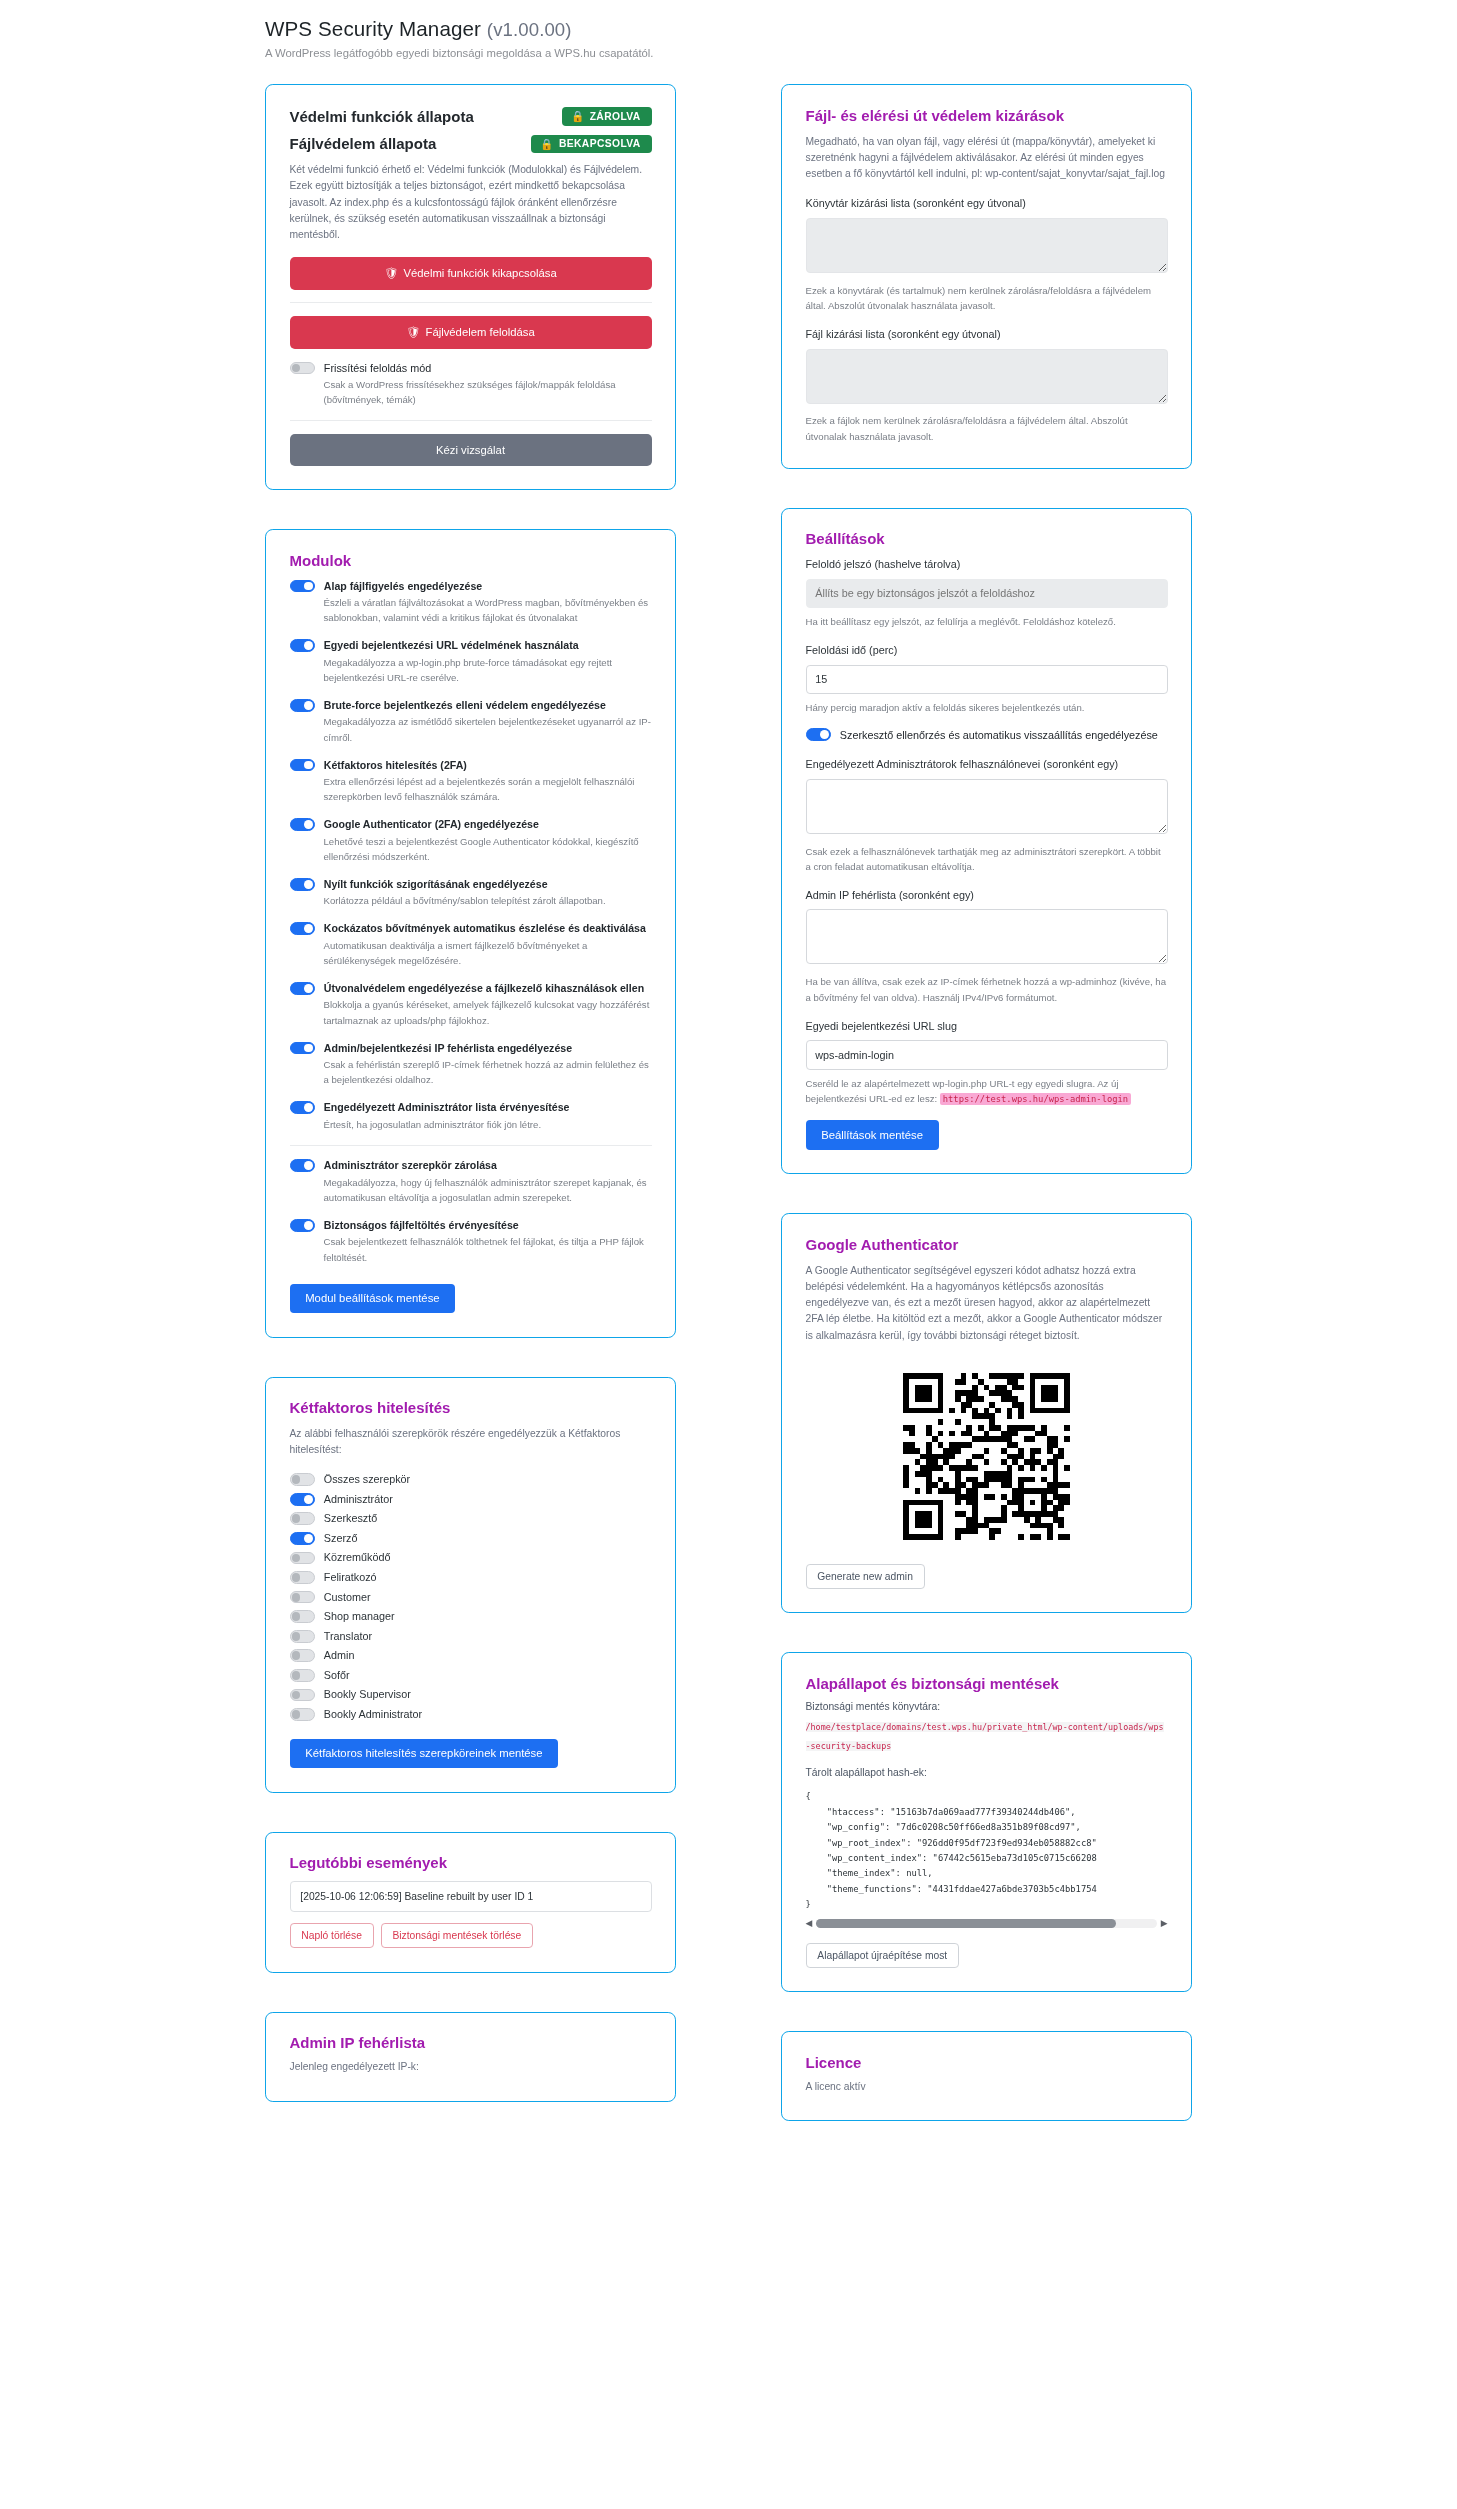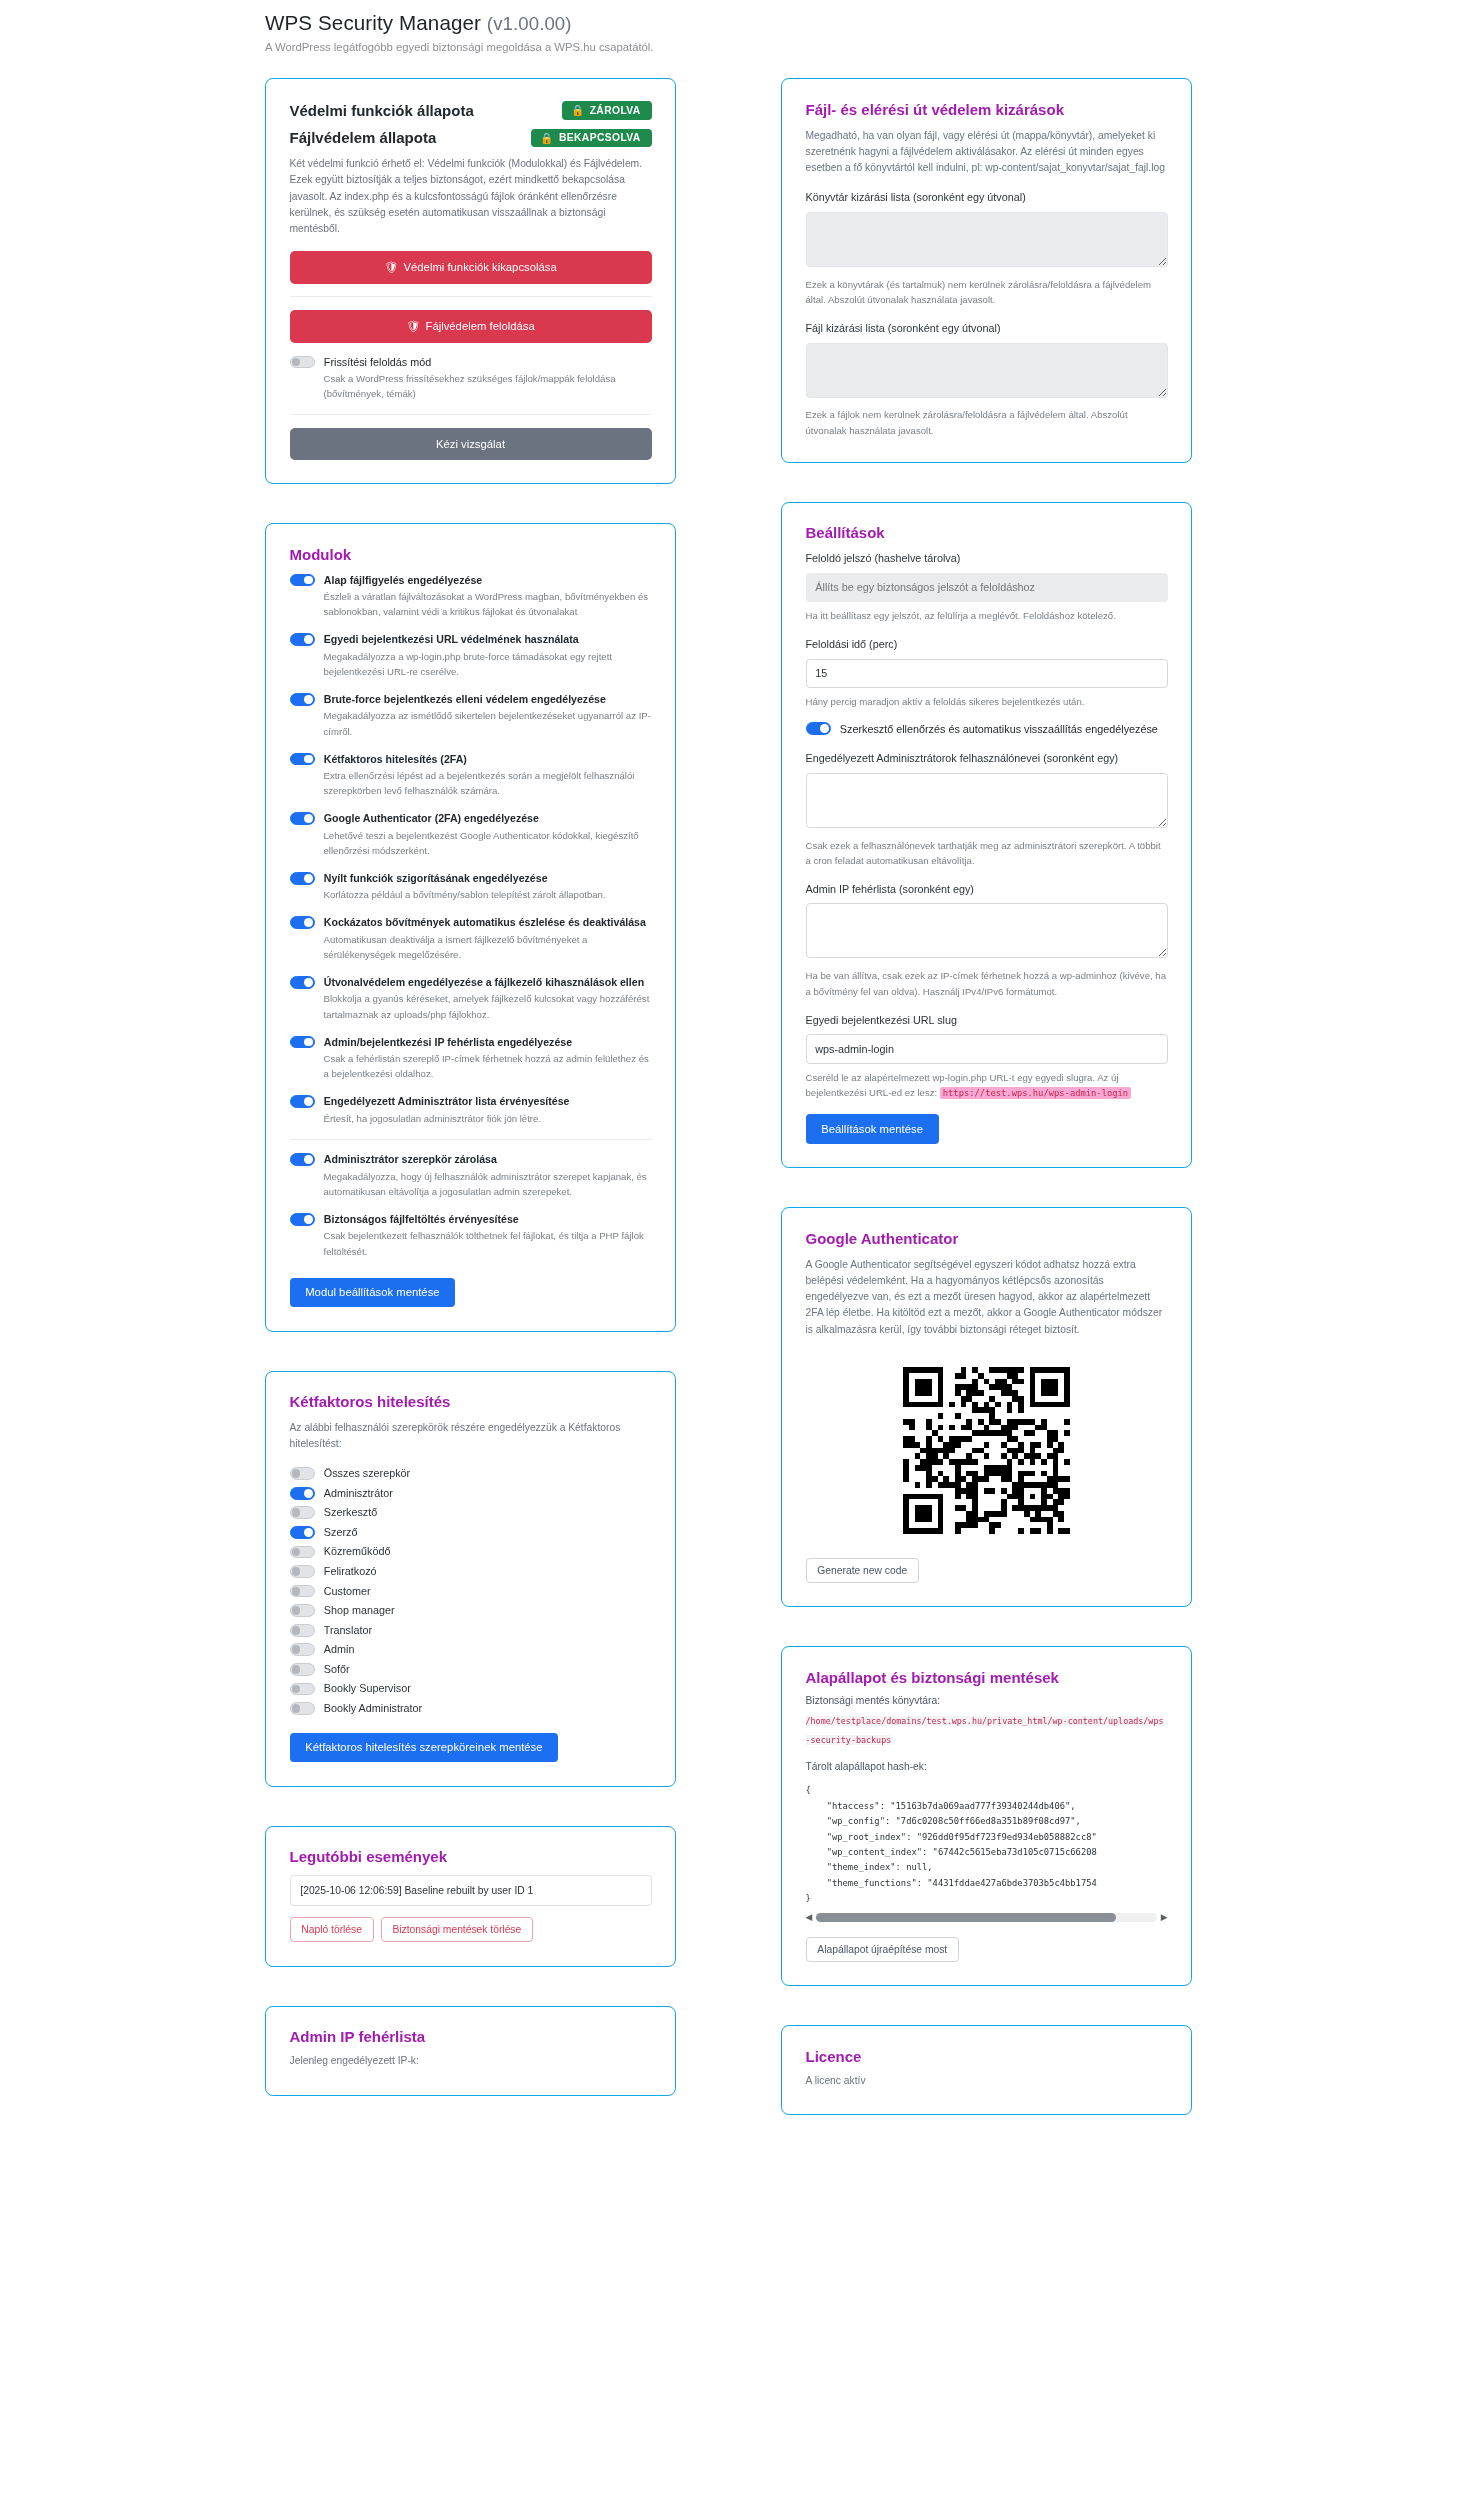--- a/index.html
+++ b/index.html
@@ -8,21 +8,21 @@
     margin: 0; padding: 0;
     background: #ffffff;
     font-family: "Liberation Sans", "DejaVu Sans", sans-serif;
     color: #1d2327;
   }
   body { width: 1457px; min-height: 2509px; position: relative; }
 
   .page { padding: 0 0 39px 0; }
 
   
-  .page-header { padding: 11px 0 0 265px; }
+  .page-header { padding: 17px 0 0 265px; }
   .page-header h1 {
     margin: 0 0 5.9px 0;
     font-size: 20.6px;
     font-weight: 400;
     color: #1d2327;
     letter-spacing: 0.1px;
   }
   .page-header h1 .ver { color: #6b7280; font-size: 18.6px; }
   .page-header .subtitle {
     margin: 0;
@@ -956,21 +956,21 @@
                 <rect x="15" y="28" width="1" height="1" fill="#000"></rect>
                 <rect x="20" y="28" width="1" height="1" fill="#000"></rect>
                 <rect x="22" y="28" width="1" height="1" fill="#000"></rect>
                 <rect x="23" y="28" width="1" height="1" fill="#000"></rect>
                 <rect x="25" y="28" width="1" height="1" fill="#000"></rect>
                 <rect x="27" y="28" width="1" height="1" fill="#000"></rect>
                 <rect x="28" y="28" width="1" height="1" fill="#000"></rect>
               </svg>
           </div>
         </div>
-        <button class="btn-outline-gray">Generate new code</button>
+        <button class="btn-outline-gray">Generate new admin</button>
       </div>
 
       <div class="card">
         <h2>Alapállapot és biztonsági mentések</h2>
         <p class="small-label">Biztonsági mentés könyvtára:</p>
         <div>
           <span class="path-code">/home/testplace/domains/test.wps.hu/private_html/wp-content/uploads/wps-security-backups</span>
         </div>
         <p class="small-label" style="margin-top:13.7px;">Tárolt alapállapot hash-ek:</p>
         <div class="hash-scroll">

